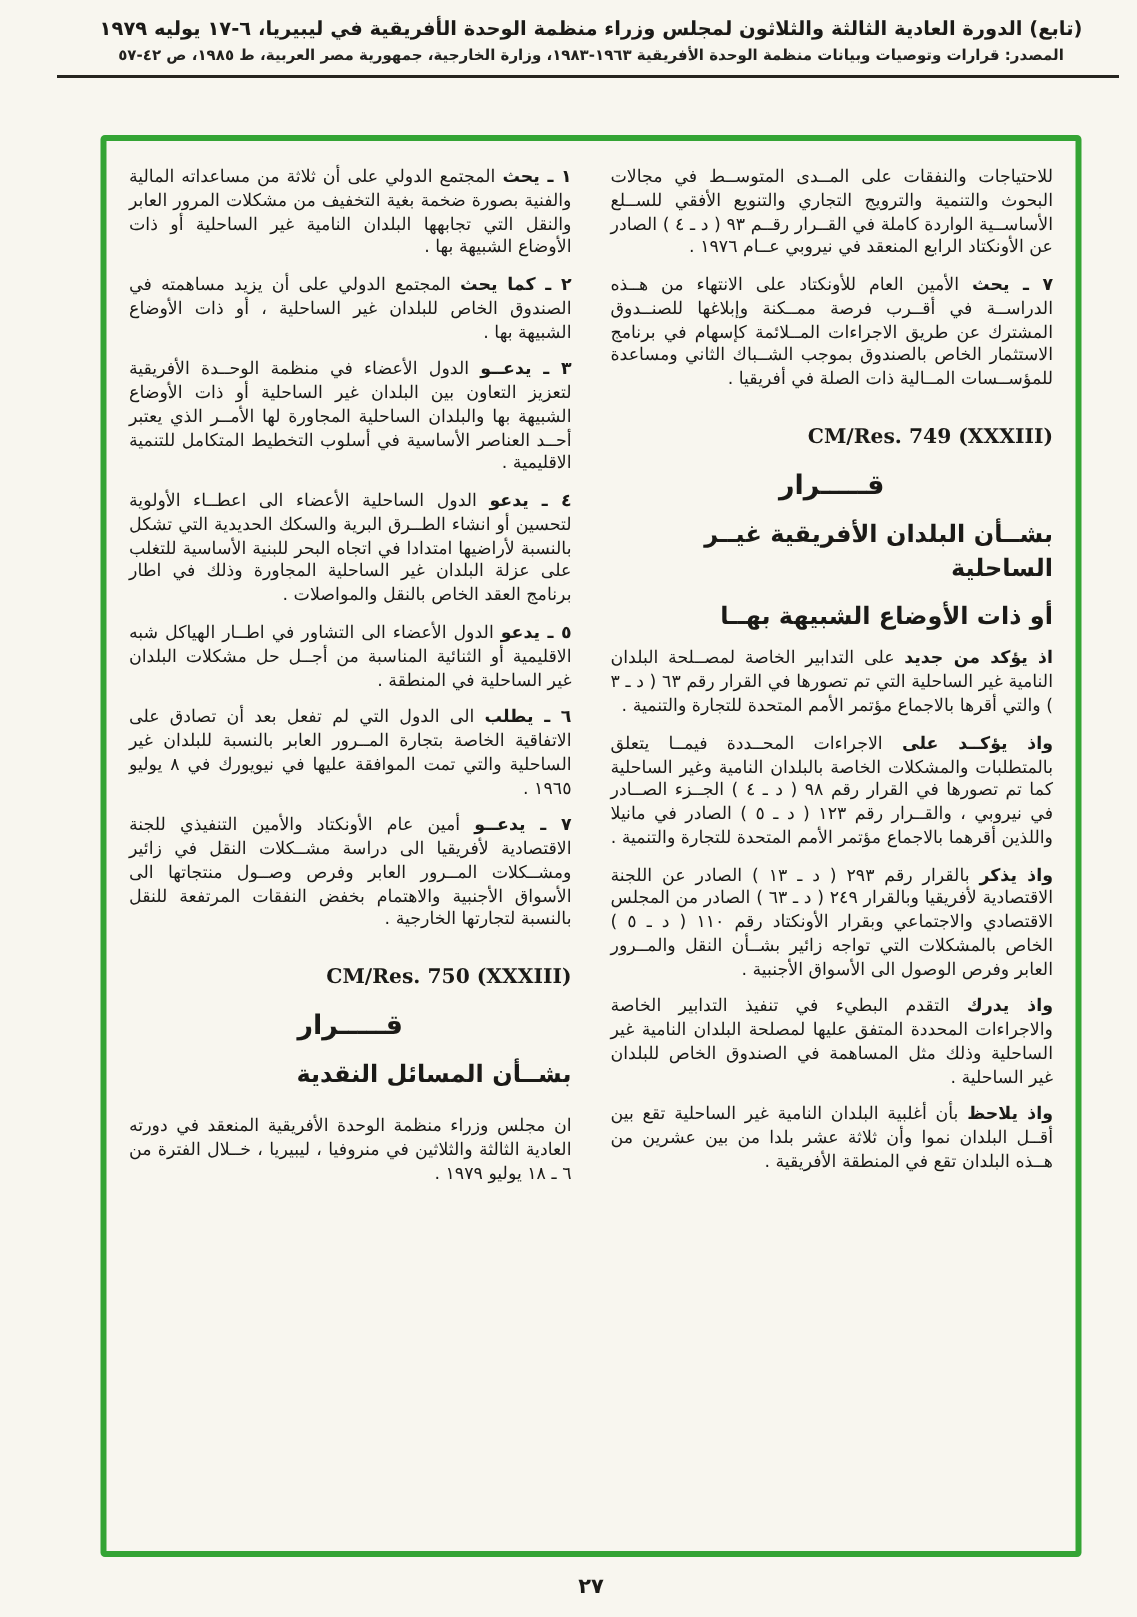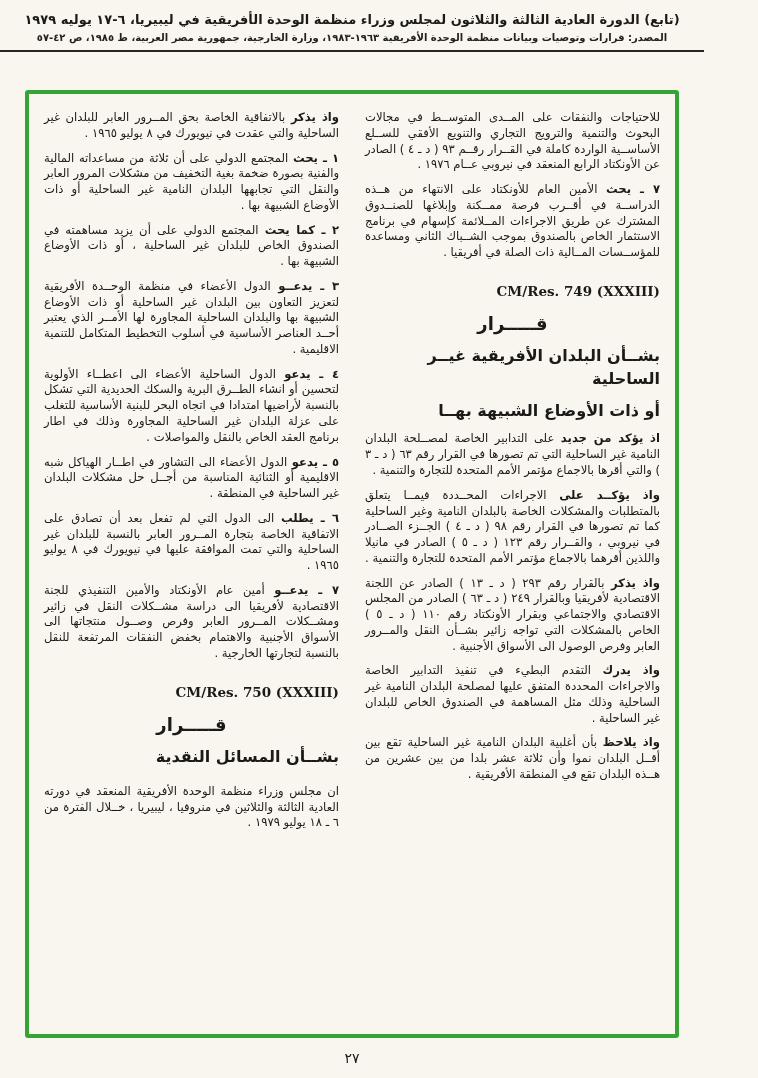--- a/index.html
+++ b/index.html
@@ -8,21 +8,21 @@
     --ink:#1b1a17;
   }
   html,body{margin:0;padding:0;}
   body{
     width:758px;height:1078px;
     background:var(--paper);
     font-family:"DejaVu Sans",sans-serif;
     color:var(--ink);
     overflow:hidden;
   }
-  .page{position:relative;width:704px;height:1078px;}
+  .page{position:relative;width:704px;height:1078px;margin-left:42px;}
 
   
   .page-header{padding-top:12px;text-align:center;direction:rtl;}
   .header-title{font-size:13px;font-weight:bold;letter-spacing:.1px;}
   .header-source{font-size:10px;font-weight:bold;margin-top:5px;color:#22211e;}
   .header-rule{height:2px;background:#26251f;width:708px;margin:7px auto 0;}
 
   
   .content-frame{
     position:absolute;left:25px;right:25px;top:90px;bottom:40px;
@@ -54,21 +54,21 @@
     margin:6px 0 10px 0;letter-spacing:1px;direction:rtl;
   }
   .res-subject{
     text-align:right;font-weight:bold;font-size:16px;
     margin:0 0 9px 0;direction:rtl;line-height:1.45;
   }
   .spacer-top{margin-top:16px;}
 
   .page-number{
     position:absolute;bottom:12px;left:0;right:0;
-    text-align:center;font-weight:normal;font-size:14px;
+    text-align:center;font-weight:bold;font-size:14px;
   }
 </style>
 </head>
 <body>
 
 <div class="page">
 
   <header class="page-header">
     <div class="header-title">(تابع) الدورة العادية الثالثة والثلاثون لمجلس وزراء منظمة الوحدة الأفريقية في ليبيريا، ٦-١٧ يوليه ١٩٧٩</div>
     <div class="header-source">المصدر: قرارات وتوصيات وبيانات منظمة الوحدة الأفريقية ١٩٦٣-١٩٨٣، وزارة الخارجية، جمهورية مصر العربية، ط ١٩٨٥، ص ٤٢-٥٧</div>
@@ -88,21 +88,20 @@
         <div class="res-subject">أو ذات الأوضاع الشبيهة بهــا</div>
 
         <p class="para"><b class="lead">اذ يؤكد من جديد</b><span> على التدابير الخاصة لمصــلحة البلدان النامية غير الساحلية التي تم تصورها في القرار رقم ٦٣ ( د ـ ٣ ) والتي أقرها بالاجماع مؤتمر الأمم المتحدة للتجارة والتنمية .</span></p>
         <p class="para"><b class="lead">واذ يؤكــد على</b><span> الاجراءات المحــددة فيمــا يتعلق بالمتطلبات والمشكلات الخاصة بالبلدان النامية وغير الساحلية كما تم تصورها في القرار رقم ٩٨ ( د ـ ٤ ) الجــزء الصــادر في نيروبي ، والقــرار رقم ١٢٣ ( د ـ ٥ ) الصادر في مانيلا واللذين أقرهما بالاجماع مؤتمر الأمم المتحدة للتجارة والتنمية .</span></p>
         <p class="para"><b class="lead">واذ يذكر</b><span> بالقرار رقم ٢٩٣ ( د ـ ١٣ ) الصادر عن اللجنة الاقتصادية لأفريقيا وبالقرار ٢٤٩ ( د ـ ٦٣ ) الصادر من المجلس الاقتصادي والاجتماعي وبقرار الأونكتاد رقم ١١٠ ( د ـ ٥ ) الخاص بالمشكلات التي تواجه زائير بشــأن النقل والمــرور العابر وفرص الوصول الى الأسواق الأجنبية .</span></p>
         <p class="para"><b class="lead">واذ يدرك</b><span> التقدم البطيء في تنفيذ التدابير الخاصة والاجراءات المحددة المتفق عليها لمصلحة البلدان النامية غير الساحلية وذلك مثل المساهمة في الصندوق الخاص للبلدان غير الساحلية .</span></p>
         <p class="para"><b class="lead">واذ يلاحظ</b><span> بأن أغلبية البلدان النامية غير الساحلية تقع بين أقــل البلدان نموا وأن ثلاثة عشر بلدا من بين عشرين من هــذه البلدان تقع في المنطقة الأفريقية .</span></p>
       </div>
 
       <div class="col">
-        <p class="para"><b class="lead">واذ يذكر</b><span> بالاتفاقية الخاصة بحق المــرور العابر للبلدان غير الساحلية والتي عقدت في نيويورك في ٨ يوليو ١٩٦٥ .</span></p>
         <p class="para"><b class="lead">١ ـ يحث</b><span> المجتمع الدولي على أن ثلاثة من مساعداته المالية والفنية بصورة ضخمة بغية التخفيف من مشكلات المرور العابر والنقل التي تجابهها البلدان النامية غير الساحلية أو ذات الأوضاع الشبيهة بها .</span></p>
         <p class="para"><b class="lead">٢ ـ كما يحث</b><span> المجتمع الدولي على أن يزيد مساهمته في الصندوق الخاص للبلدان غير الساحلية ، أو ذات الأوضاع الشبيهة بها .</span></p>
         <p class="para"><b class="lead">٣ ـ يدعــو</b><span> الدول الأعضاء في منظمة الوحــدة الأفريقية لتعزيز التعاون بين البلدان غير الساحلية أو ذات الأوضاع الشبيهة بها والبلدان الساحلية المجاورة لها الأمــر الذي يعتبر أحــد العناصر الأساسية في أسلوب التخطيط المتكامل للتنمية الاقليمية .</span></p>
         <p class="para"><b class="lead">٤ ـ يدعو</b><span> الدول الساحلية الأعضاء الى اعطــاء الأولوية لتحسين أو انشاء الطــرق البرية والسكك الحديدية التي تشكل بالنسبة لأراضيها امتدادا في اتجاه البحر للبنية الأساسية للتغلب على عزلة البلدان غير الساحلية المجاورة وذلك في اطار برنامج العقد الخاص بالنقل والمواصلات .</span></p>
         <p class="para"><b class="lead">٥ ـ يدعو</b><span> الدول الأعضاء الى التشاور في اطــار الهياكل شبه الاقليمية أو الثنائية المناسبة من أجــل حل مشكلات البلدان غير الساحلية في المنطقة .</span></p>
         <p class="para"><b class="lead">٦ ـ يطلب</b><span> الى الدول التي لم تفعل بعد أن تصادق على الاتفاقية الخاصة بتجارة المــرور العابر بالنسبة للبلدان غير الساحلية والتي تمت الموافقة عليها في نيويورك في ٨ يوليو ١٩٦٥ .</span></p>
         <p class="para"><b class="lead">٧ ـ يدعــو</b><span> أمين عام الأونكتاد والأمين التنفيذي للجنة الاقتصادية لأفريقيا الى دراسة مشــكلات النقل في زائير ومشــكلات المــرور العابر وفرص وصــول منتجاتها الى الأسواق الأجنبية والاهتمام بخفض النفقات المرتفعة للنقل بالنسبة لتجارتها الخارجية .</span></p>
 
         <div class="res-number">CM/Res. 750 (XXXIII)</div>
         <div class="res-title">قـــــرار</div>

